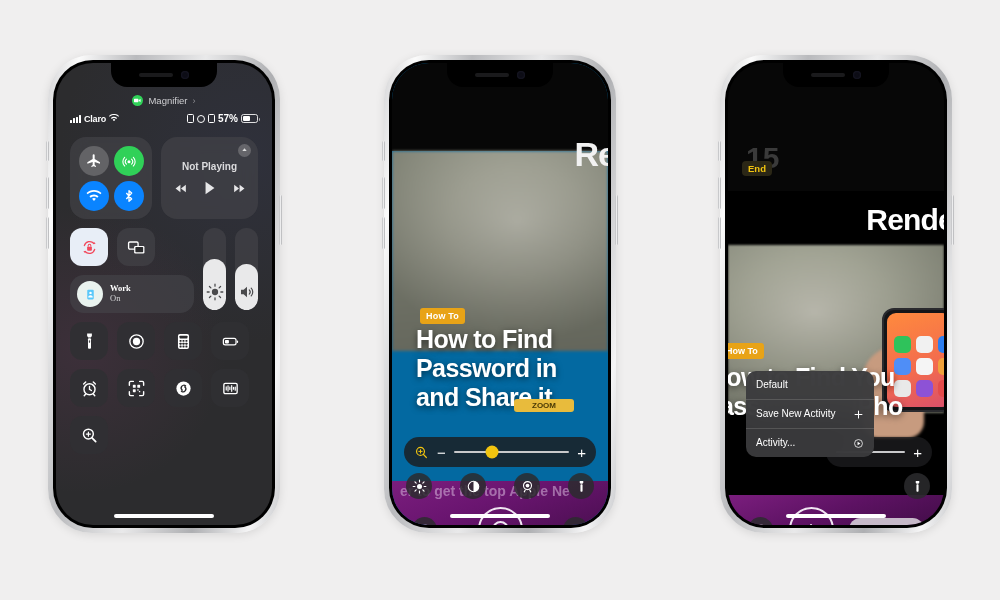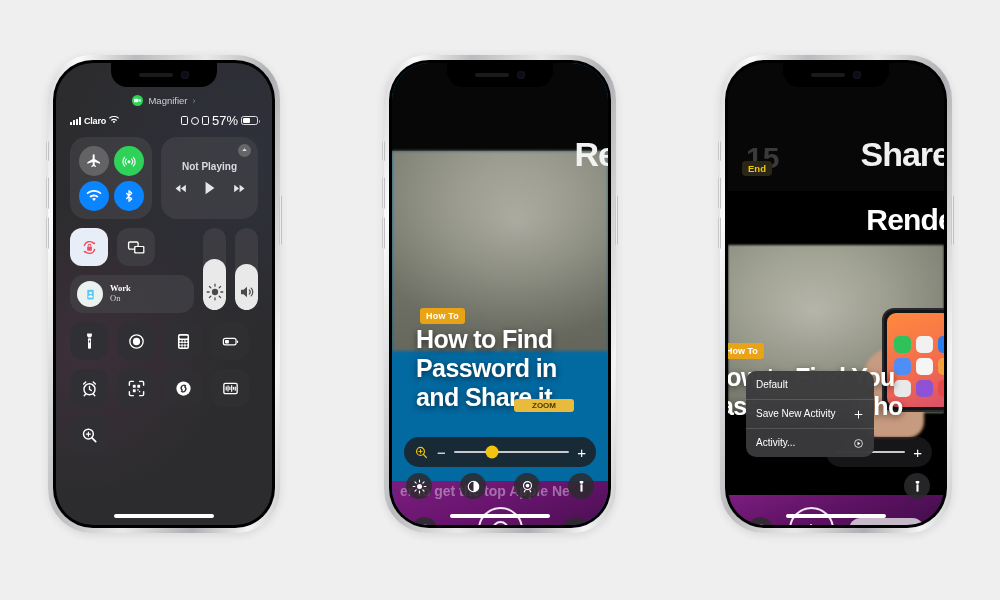--- a/index.html
+++ b/index.html
@@ -76,21 +76,21 @@
     color: #fff; font-size: 9px; z-index: 30;
   }
   .sb-left, .sb-right { display: flex; align-items: center; gap: 3px; }
   .sig { display:flex; align-items:flex-end; gap:1px; height:8px;}
   .sig i { width:2px; background:#fff; border-radius:.5px; display:block;}
   .sig i:nth-child(1){height:3px}.sig i:nth-child(2){height:4.5px}.sig i:nth-child(3){height:6px}.sig i:nth-child(4){height:8px}
   .carrier { font-weight:700; font-size:9px; letter-spacing:-.2px;}
   .wifi-ic svg{width:10px;height:8px;}
   .mini-ic { width:7px; height:9px; border:1px solid #fff; border-radius:1.5px; display:inline-block; }
   .mini-ic.round{ border-radius:50%; width:8px;height:8px;}
-  .batt-txt { font-weight:400; font-size:13px; }
+  .batt-txt { font-weight:700; font-size:10px; }
   .batt { width:17px;height:9px;border:1px solid rgba(255,255,255,.85);border-radius:2.5px;position:relative;padding:1px;}
   .batt::after{content:"";position:absolute;right:-3px;top:3px;width:1.5px;height:3px;background:rgba(255,255,255,.6);border-radius:0 1px 1px 0;}
   .batt i{display:block;height:100%;background:#fff;border-radius:1px;}
 
   .cc-grid { position:absolute; top:74px; left:14px; right:14px; z-index:25; }
   .cc-row { display:flex; gap:9px; margin-bottom:9px; }
   .tile { background: rgba(70,70,74,.62); border-radius: 16px; backdrop-filter: blur(8px); }
 
   .conn-tile { width:82px; height:82px; padding:8px; display:grid; grid-template-columns:1fr 1fr; gap:4px; place-items:center;}
   .circ { width:30px;height:30px;border-radius:50%;display:flex;align-items:center;justify-content:center;}
@@ -541,21 +541,20 @@
 
   <div class="phone" id="phone3">
     <div class="btn-side btn-left" style="top:86px;height:20px;"></div>
     <div class="btn-side btn-left" style="top:122px;height:32px;"></div>
     <div class="btn-side btn-left" style="top:162px;height:32px;"></div>
     <div class="btn-side btn-right" style="top:140px;height:50px;"></div>
     <div class="phone-inner">
       <div class="screen">
         <div class="p3-topblack"></div>
         <div class="p3-big15">15</div>
-        <div class="p3-share">Share</div>
         <div class="p3-rende">Rende</div>
 
         <div class="p3-photo"></div>
         <div class="p3-hand">
           <div class="palm"></div>
           <div class="dev">
             <div class="scr"></div>
             <span class="app" style="left:10px;top:26px;background:#2fc25b;"></span>
             <span class="app" style="left:32px;top:26px;background:#f1f1f1;"></span>
             <span class="app" style="left:54px;top:26px;background:#2c7df0;"></span>

